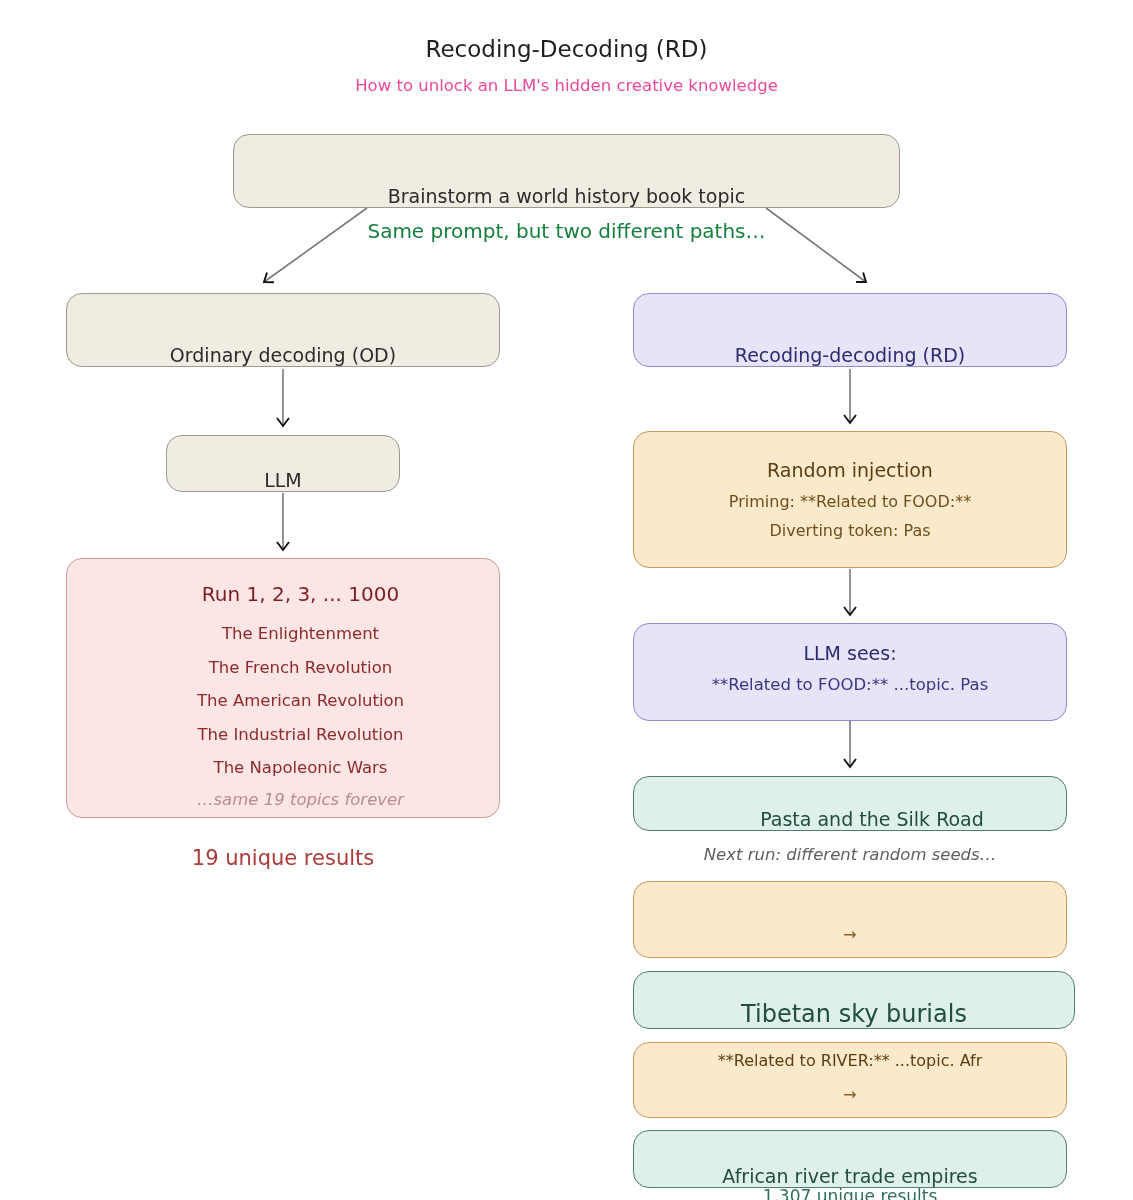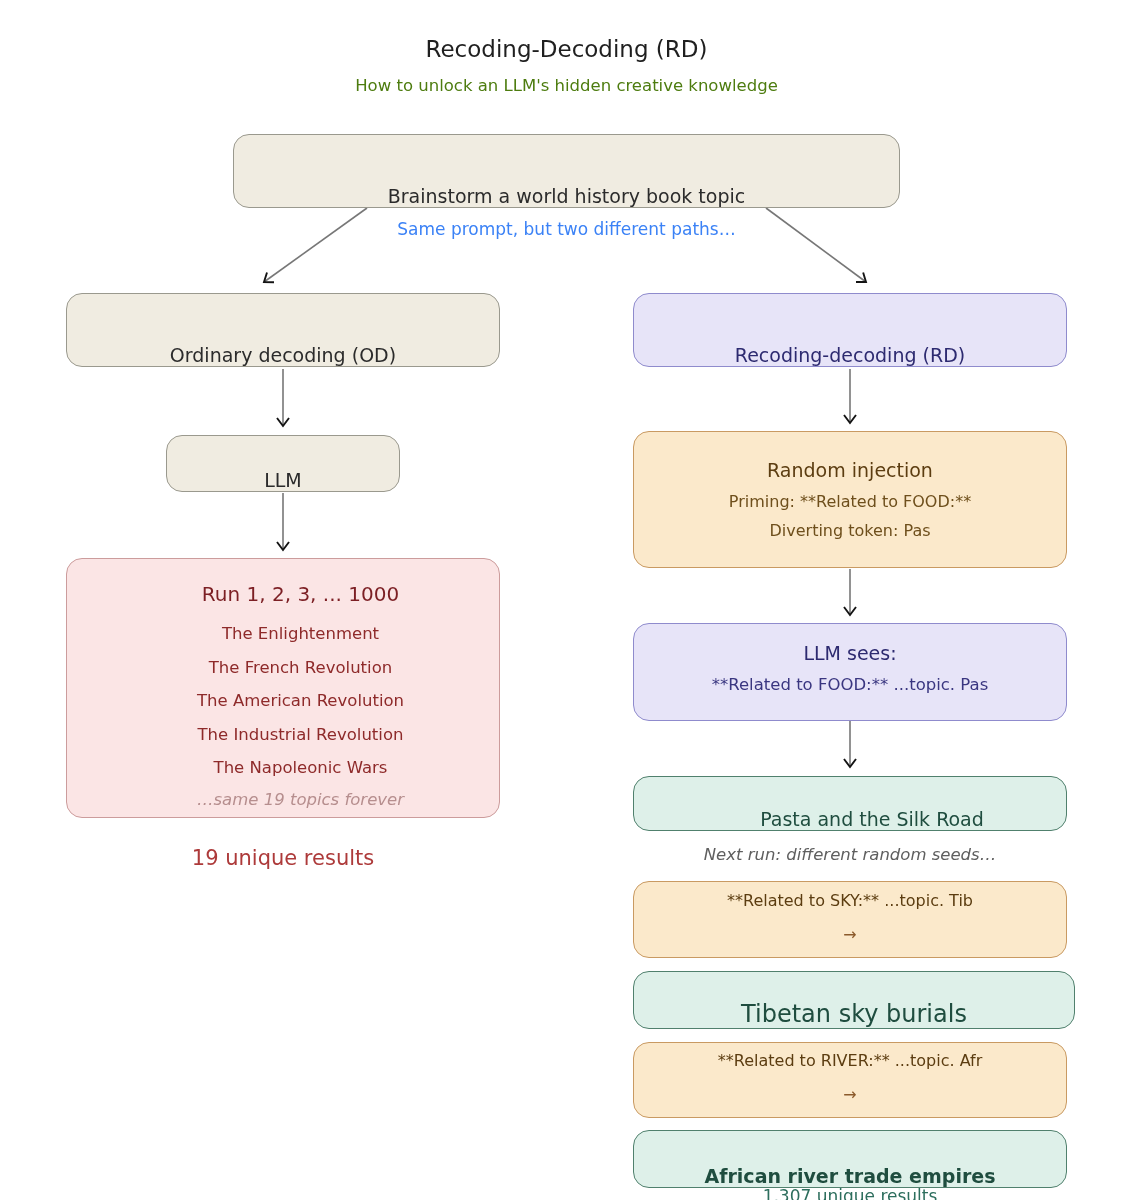--- a/index.html
+++ b/index.html
@@ -10,22 +10,22 @@
     overflow: hidden;
     background: #ffffff;
     font-family: "DejaVu Sans", "Liberation Sans", sans-serif;
     color: #222;
   }
   .arrows { position: absolute; left: 0; top: 0; width: 1133px; height: 1200px; pointer-events: none; }
 
   .centered-text { position: absolute; text-align: center; }
 
   .fig-title { left: 0; width: 1133px; top: 36px; font-size: 23px; color: #1f1f1f; }
-  .fig-subtitle { left: 0; width: 1133px; top: 76px; font-size: 16.5px; color: #4d7c0f; }
-  .split-caption { left: 0; width: 1133px; top: 219px; font-size: 17px; color: #3b82f6; }
+  .fig-subtitle { left: 0; width: 1133px; top: 76px; font-size: 16.5px; color: #ec4899; }
+  .split-caption { left: 0; width: 1133px; top: 219px; font-size: 20px; color: #15803d; }
 
   .box {
     position: absolute;
     box-sizing: border-box;
     border: 1.6px solid #999;
     border-radius: 16px;
     display: flex;
     flex-direction: column;
     align-items: center;
     justify-content: flex-end;
@@ -58,21 +58,21 @@
 
   .result1-box { left: 633px; top: 776px; width: 434px; height: 55px; font-size: 19px; padding-left: 44px; }
   .nextrun-caption { left: 633px; width: 434px; top: 845px; font-size: 16.5px; font-style: italic; color: #5f5f5f; }
 
   .inject2-box { left: 633px; top: 881px;  width: 434px; height: 77px; padding: 4px 0; }
   .inject3-box { left: 633px; top: 1042px; width: 434px; height: 76px; padding: 4px 0; }
   .mini-prompt { font-size: 16px; line-height: 32px; }
   .mini-arrow  { font-size: 16px; line-height: 36px; color: var(--orange-arrow, #8b5a2b); }
 
   .result2-box { left: 633px; top: 971px;  width: 442px; height: 58px; font-size: 24px; }
-  .result3-box { left: 633px; top: 1130px; width: 434px; height: 58px; font-size: 19px; font-weight: bold; }
+  .result3-box { left: 633px; top: 1130px; width: 434px; height: 58px; font-size: 19px; }
   .rd-summary { left: 633px; width: 434px; top: 1186px; font-size: 17px; color: var(--teal-summary, #2d6e5d); }
 </style>
 </head>
 <body>
 
 <div class="canvas">
 
   <svg class="arrows" viewBox="0 0 1133 1200" xmlns="http://www.w3.org/2000/svg">
     <defs>
       <marker id="head" markerUnits="userSpaceOnUse" markerWidth="22" markerHeight="22" refX="9" refY="7" orient="auto">
@@ -134,21 +134,20 @@
     <div class="sees-line">**Related to FOOD:** ...topic. Pas</div>
   </div>
 
   <div class="box box-green result1-box">
     <span>Pasta and the Silk Road</span>
   </div>
 
   <div class="centered-text nextrun-caption">Next run: different random seeds…</div>
 
   <div class="box box-orange inject2-box">
-    <div class="mini-prompt">**Related to SKY:** ...topic. Tib</div>
     <div class="mini-arrow">→</div>
   </div>
 
   <div class="box box-green result2-box">
     <span>Tibetan sky burials</span>
   </div>
 
   <div class="box box-orange inject3-box">
     <div class="mini-prompt">**Related to RIVER:** ...topic. Afr</div>
     <div class="mini-arrow">→</div>

